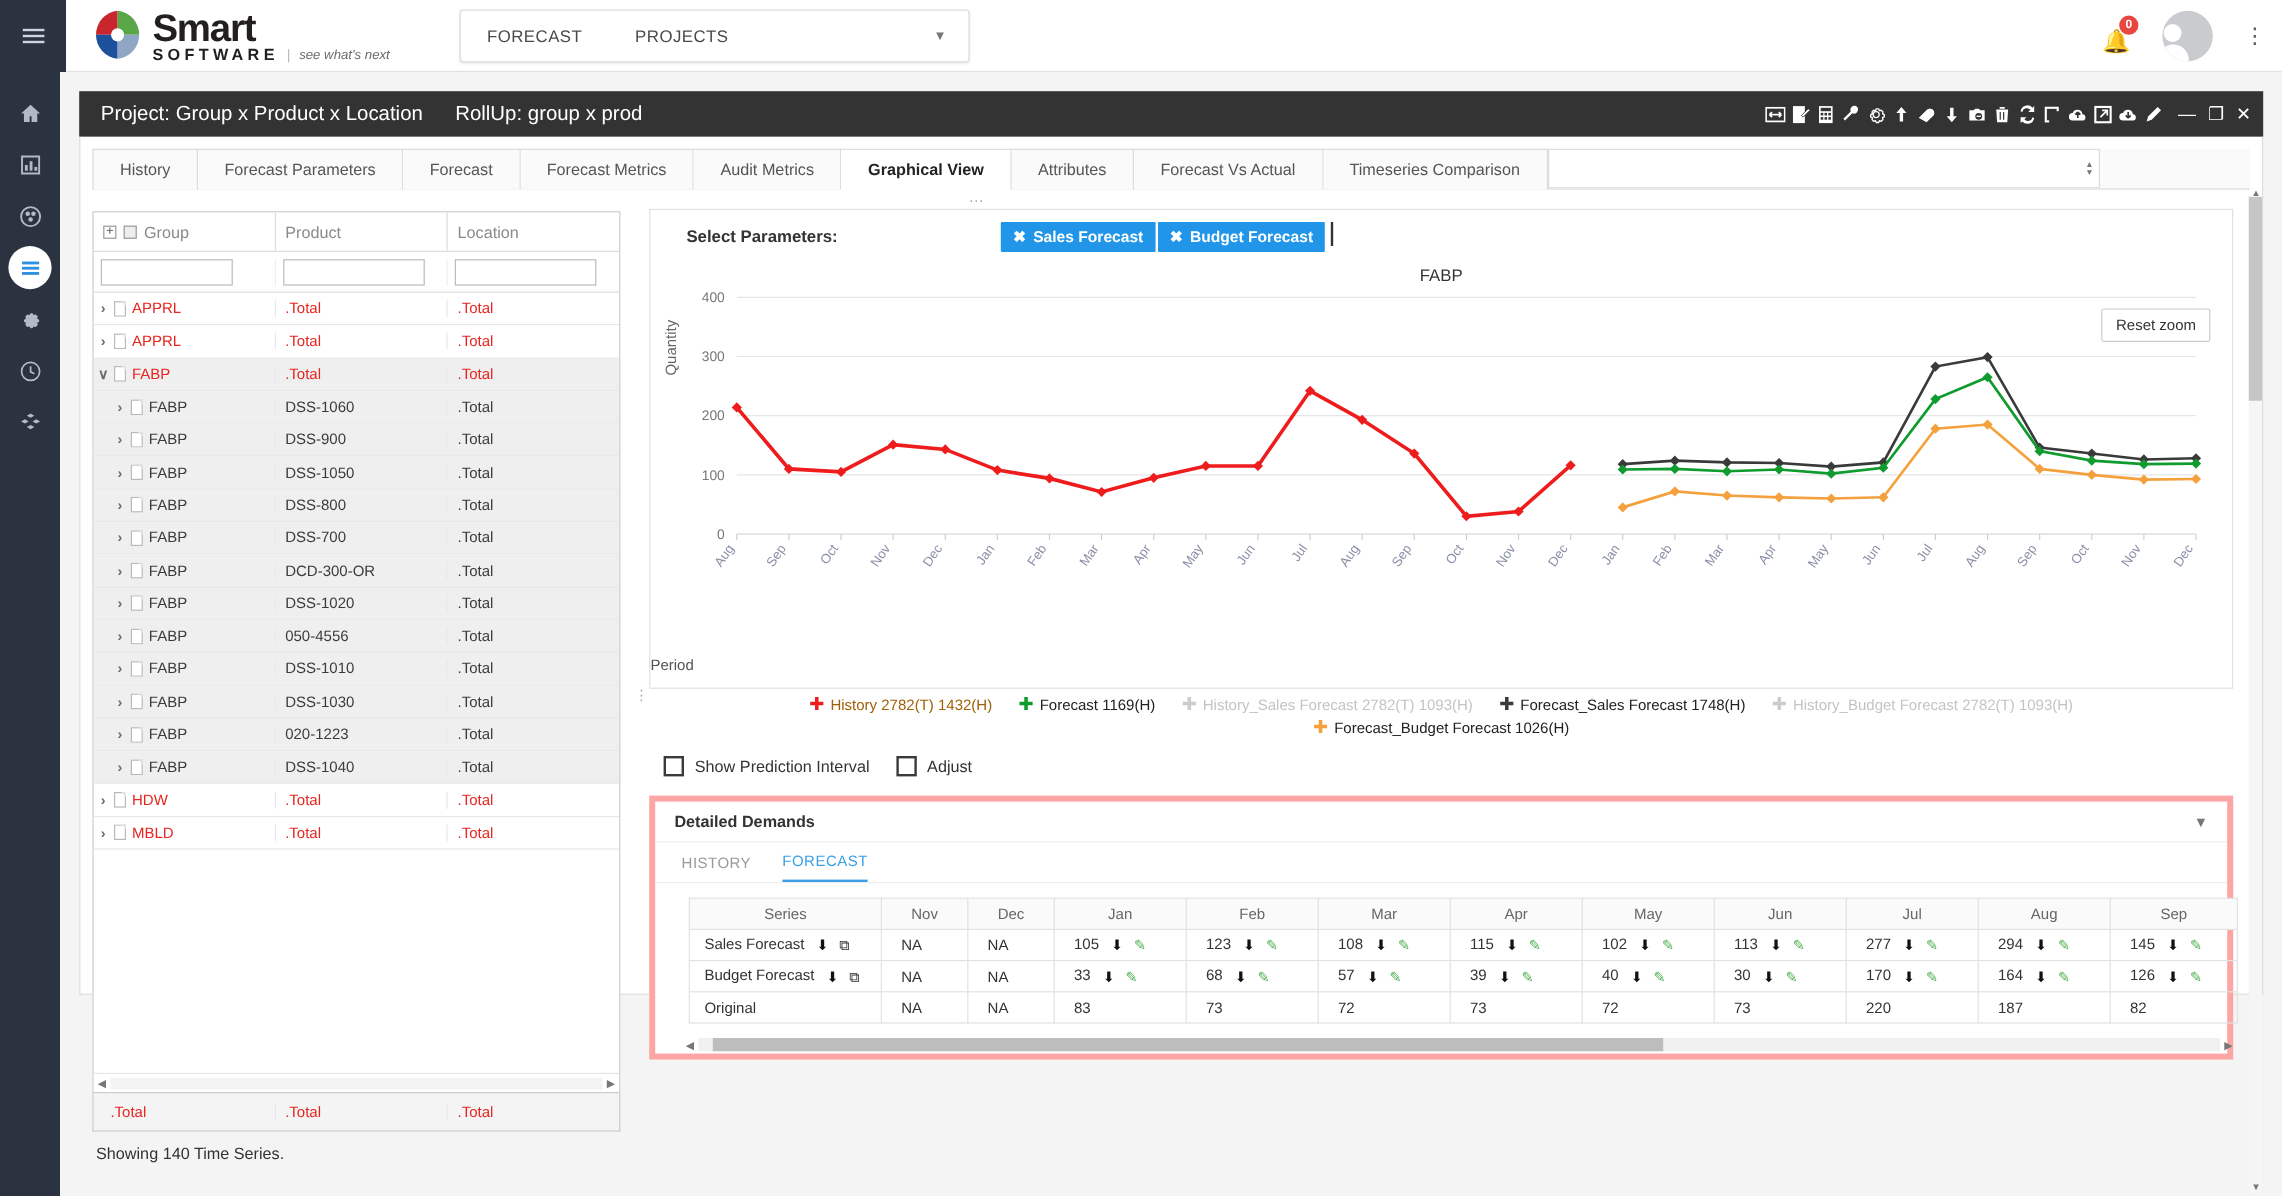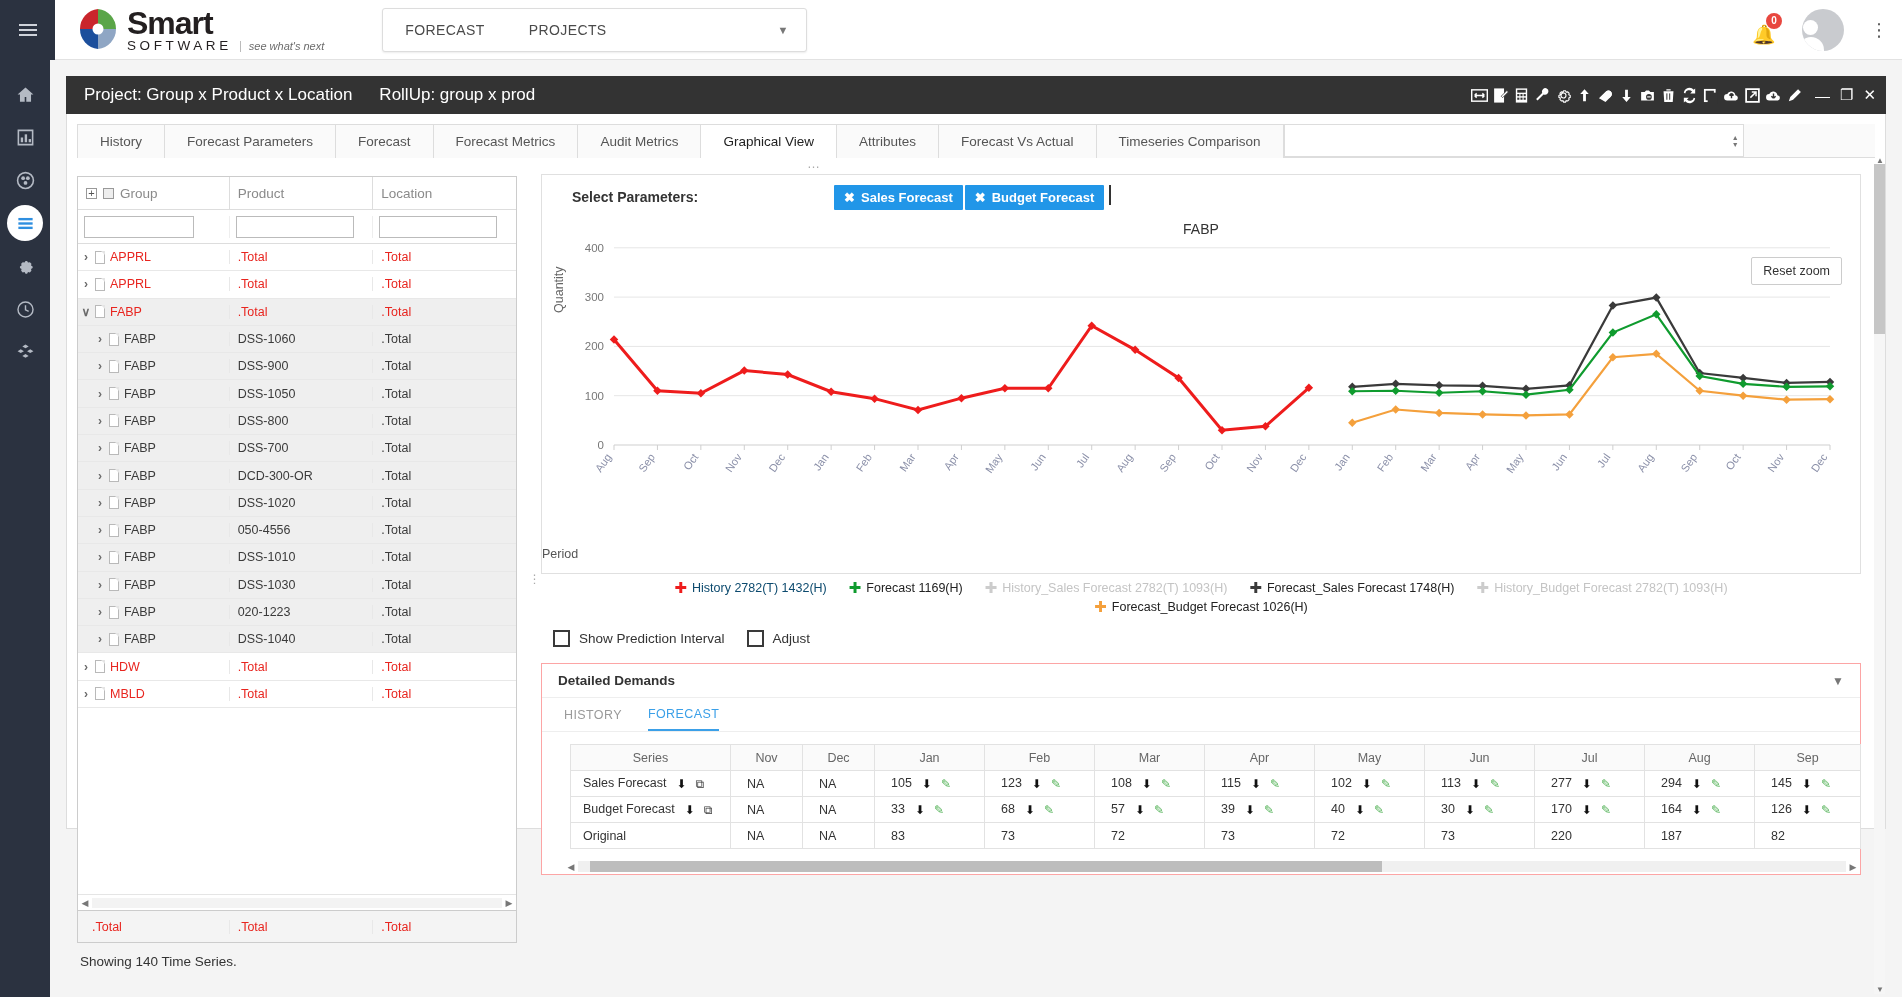--- a/index.html
+++ b/index.html
@@ -24,21 +24,21 @@
     background: #2b3240;
     flex: 0 0 55px;
   }
   .hamburger .bars { width: 18px; }
   .hamburger .bars span { display: block; height: 2px; background: #cfd3da; margin: 3px 0; }
   .logo-wrap { display: flex; align-items: flex-start; margin-left: 20px; }
   .logo-mark { width: 46px; height: 44px; position: relative; }
   .logo-text { margin-left: 6px; line-height: 1; }
   .logo-smart { font-size: 32px; font-weight: bold; letter-spacing: -1px; color: #231f20; font-family: "Liberation Sans", sans-serif; }
   .logo-sw-row { display: flex; align-items: flex-end; }
-  .logo-software { font-size: 13.5px; font-weight: normal; letter-spacing: 3.6px; color: #231f20; }
+  .logo-software { font-size: 13.5px; font-weight: bold; letter-spacing: 3.6px; color: #231f20; }
   .logo-tag { font-size: 11px; font-style: italic; color: #6b6b6b; border-left: 1px solid #bbb; padding-left: 8px; margin-left: 8px; white-space: nowrap; }
 
   .navpanel {
     margin-left: 58px; width: 425px; height: 44px;
     background: #fff; border: 1px solid #ddd; border-radius: 3px;
     box-shadow: 0 1px 2px rgba(0,0,0,.08);
     display: flex; align-items: center;
   }
   .navitem { padding: 0 22px; font-size: 14px; color: #4a4a4a; letter-spacing: .4px; cursor: pointer; }
   .navcaret { margin-left: auto; margin-right: 18px; color: #777; font-size: 11px; }
@@ -98,21 +98,21 @@
   }
 
   
   .tabs { display: flex; height: 34px; border-bottom: 1px solid #ddd; background: #fafafa; margin: 10px 10px 0 10px; }
   .tab {
     padding: 0 22px; height: 34px; line-height: 33px; font-size: 13.5px; color: #555;
     border: 1px solid #ddd; border-bottom: none; border-left: none; background: #fafafa; cursor: pointer;
     white-space: nowrap;
   }
   .tab:first-child { border-left: 1px solid #ddd; }
-  .tab.active { background: #fff; color: #222; font-weight: normal; position: relative; top: 0; box-shadow: 0 1px 0 #fff; }
+  .tab.active { background: #fff; color: #222; font-weight: bold; position: relative; top: 0; box-shadow: 0 1px 0 #fff; }
   .tab-spinner { width: 460px; border: 1px solid #ddd; display: flex; align-items: center; justify-content: flex-end; background:#fff;}
   .spin-arrows { display: flex; flex-direction: column; margin-right: 4px; font-size: 7px; color: #777; line-height: 7px; }
 
   
   .split { position: absolute; top: 50px; left: 0; width: 1820px; height: 830px; display: flex; }
   .left-pane { width: 460px; position: relative; padding: 12px 10px 0 10px; }
   .handle { width: 14px; display: flex; align-items: center; justify-content: center; color: #aaa; font-size: 12px; letter-spacing: -1px;}
 
   .tree-box { border: 1px solid #ccc; width: 440px; height: 735px; position: relative; background: #fff; overflow: hidden; }
   .tree-head { display: flex; height: 33px; border-bottom: 1px solid #ddd; }
@@ -178,21 +178,21 @@
   .axis-xlabel { position: absolute; left: 0; width: 1320px; text-align: left; top: 372px; font-size: 12.5px; color: #555; }
 
   .legend { width: 1320px; margin-top: 6px; display: flex; flex-wrap: wrap; justify-content: center; gap: 4px 22px; padding: 0 40px;}
   .lg { display: flex; align-items: center; font-size: 12.5px; white-space: nowrap; }
   .lg .mk { font-size: 15px; margin-right: 5px; line-height: 1; }
 
   .checks { display: flex; align-items: center; margin-top: 16px; padding-left: 12px; }
   .chk { width: 17px; height: 17px; border: 2px solid #3a3a3a; background: #fff; margin-right: 9px; cursor: pointer; }
   .chk-lbl { font-size: 13.5px; color: #333; margin-right: 22px; }
 
-  .dd-card { width: 1320px; margin-top: 16px; border: 1px solid #fca5a5; background:#fff; }
+  .dd-card { width: 1320px; margin-top: 16px; border: 5px solid #fca5a5; background:#fff; }
   .dd-head { height: 34px; display: flex; align-items: center; padding: 0 16px; border-bottom: 1px solid #eee; }
   .dd-title { font-size: 13.5px; font-weight: bold; color: #333; }
   .dd-chev { margin-left: auto; color: #777; font-size: 12px; cursor: pointer; }
   .dd-tabs { display: flex; padding-left: 22px; height: 34px; align-items: center; border-bottom:1px solid #eee;}
   .dd-tab { font-size: 12.5px; color: #9a9a9a; margin-right: 26px; cursor: pointer; letter-spacing: .4px; }
   .dd-tab.active { color: #3ba0e8; border-bottom: 2px solid #3ba0e8; height: 33px; line-height: 33px; }
 
   table.grid { border-collapse: collapse; margin: 12px 0 0 28px; width: 1290px; table-layout: fixed; }
   table.grid th, table.grid td { border: 1px solid #e2e2e2; height: 26px; font-size: 12.5px; color: #333; }
   table.grid th { background: #fafafa; color: #666; font-weight: normal; text-align: center; }
@@ -782,21 +782,21 @@
                 <rect x="1241.5714285714287" y="158.8232558139535" width="6" height="6" fill="#0f9b2e" transform="rotate(45 1244.5714285714287 161.8232558139535)"></rect>
                 <rect x="1285" y="158.33023255813953" width="6" height="6" fill="#0f9b2e" transform="rotate(45 1288 161.33023255813953)"></rect>
               </svg>
           </div>
           <div class="axis-xlabel">Period</div>
         </div>
 
         <div class="legend" id="legend">
             <div class="lg">
               <span class="mk" style="color:#ee1c1c">✚</span>
-              <span style="color:#0c4a6e">History 2782(T) 1432(H)</span>
+              <span style="color:#a16207">History 2782(T) 1432(H)</span>
             </div>
             <div class="lg">
               <span class="mk" style="color:#0f9b2e">✚</span>
               <span style="color:#222">Forecast 1169(H)</span>
             </div>
             <div class="lg">
               <span class="mk" style="color:#cccccc">✚</span>
               <span style="color:#c4c4c4">History_Sales Forecast 2782(T) 1093(H)</span>
             </div>
             <div class="lg">

